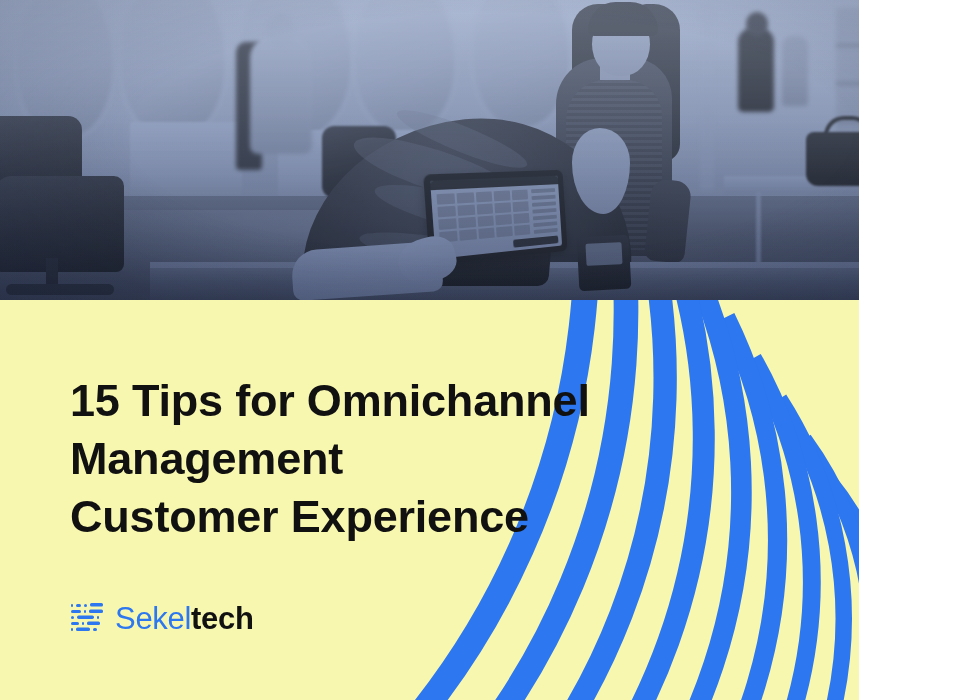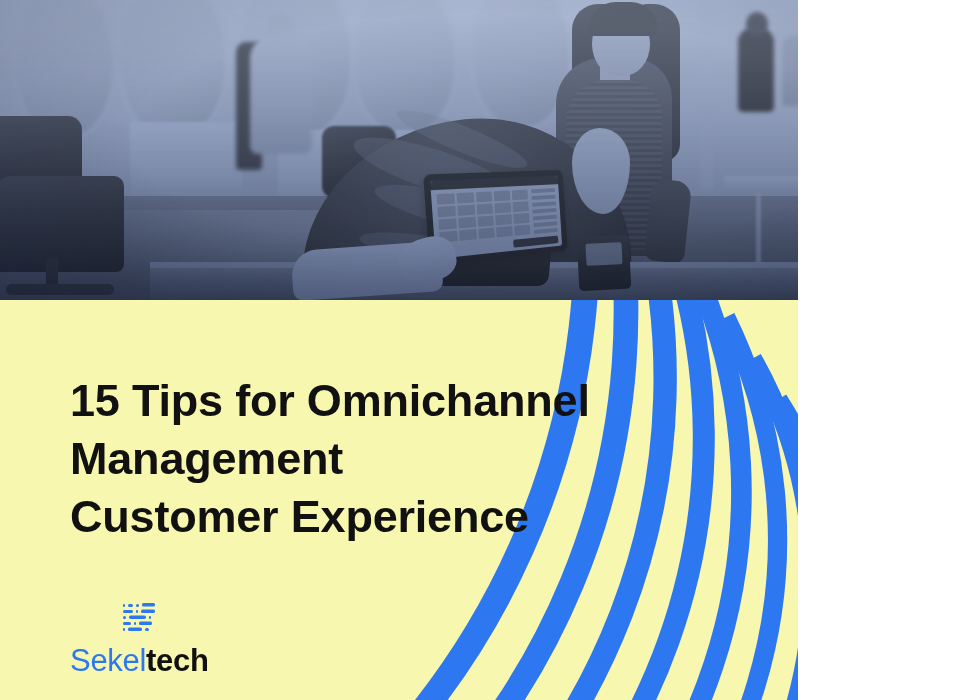--- a/index.html
+++ b/index.html
@@ -6,21 +6,21 @@
     margin: 0;
     padding: 0;
     background: #ffffff;
   }
   body {
     font-family: "Liberation Sans", sans-serif;
   }
 
   #poster {
     position: relative;
-    width: 798px;
+    width: 859px;
     height: 700px;
     overflow: hidden;
     background: #7dd3fc;
   }
 
   
   .photo-band {
     position: absolute;
     left: 0;
     top: 0;
@@ -388,21 +388,20 @@
   .headline span { display: block; }
 
   .brand {
     position: absolute;
     left: 70px;
     top: 302px;
     display: flex;
     align-items: center;
     gap: 11px;
     z-index: 3;
-    flex-direction: column;
   }
   .brand-mark {
     width: 34px;
     height: 32px;
     display: block;
   }
   .brand-text {
     font-family: "Liberation Sans", sans-serif;
     font-size: 31px;
     line-height: 1;

